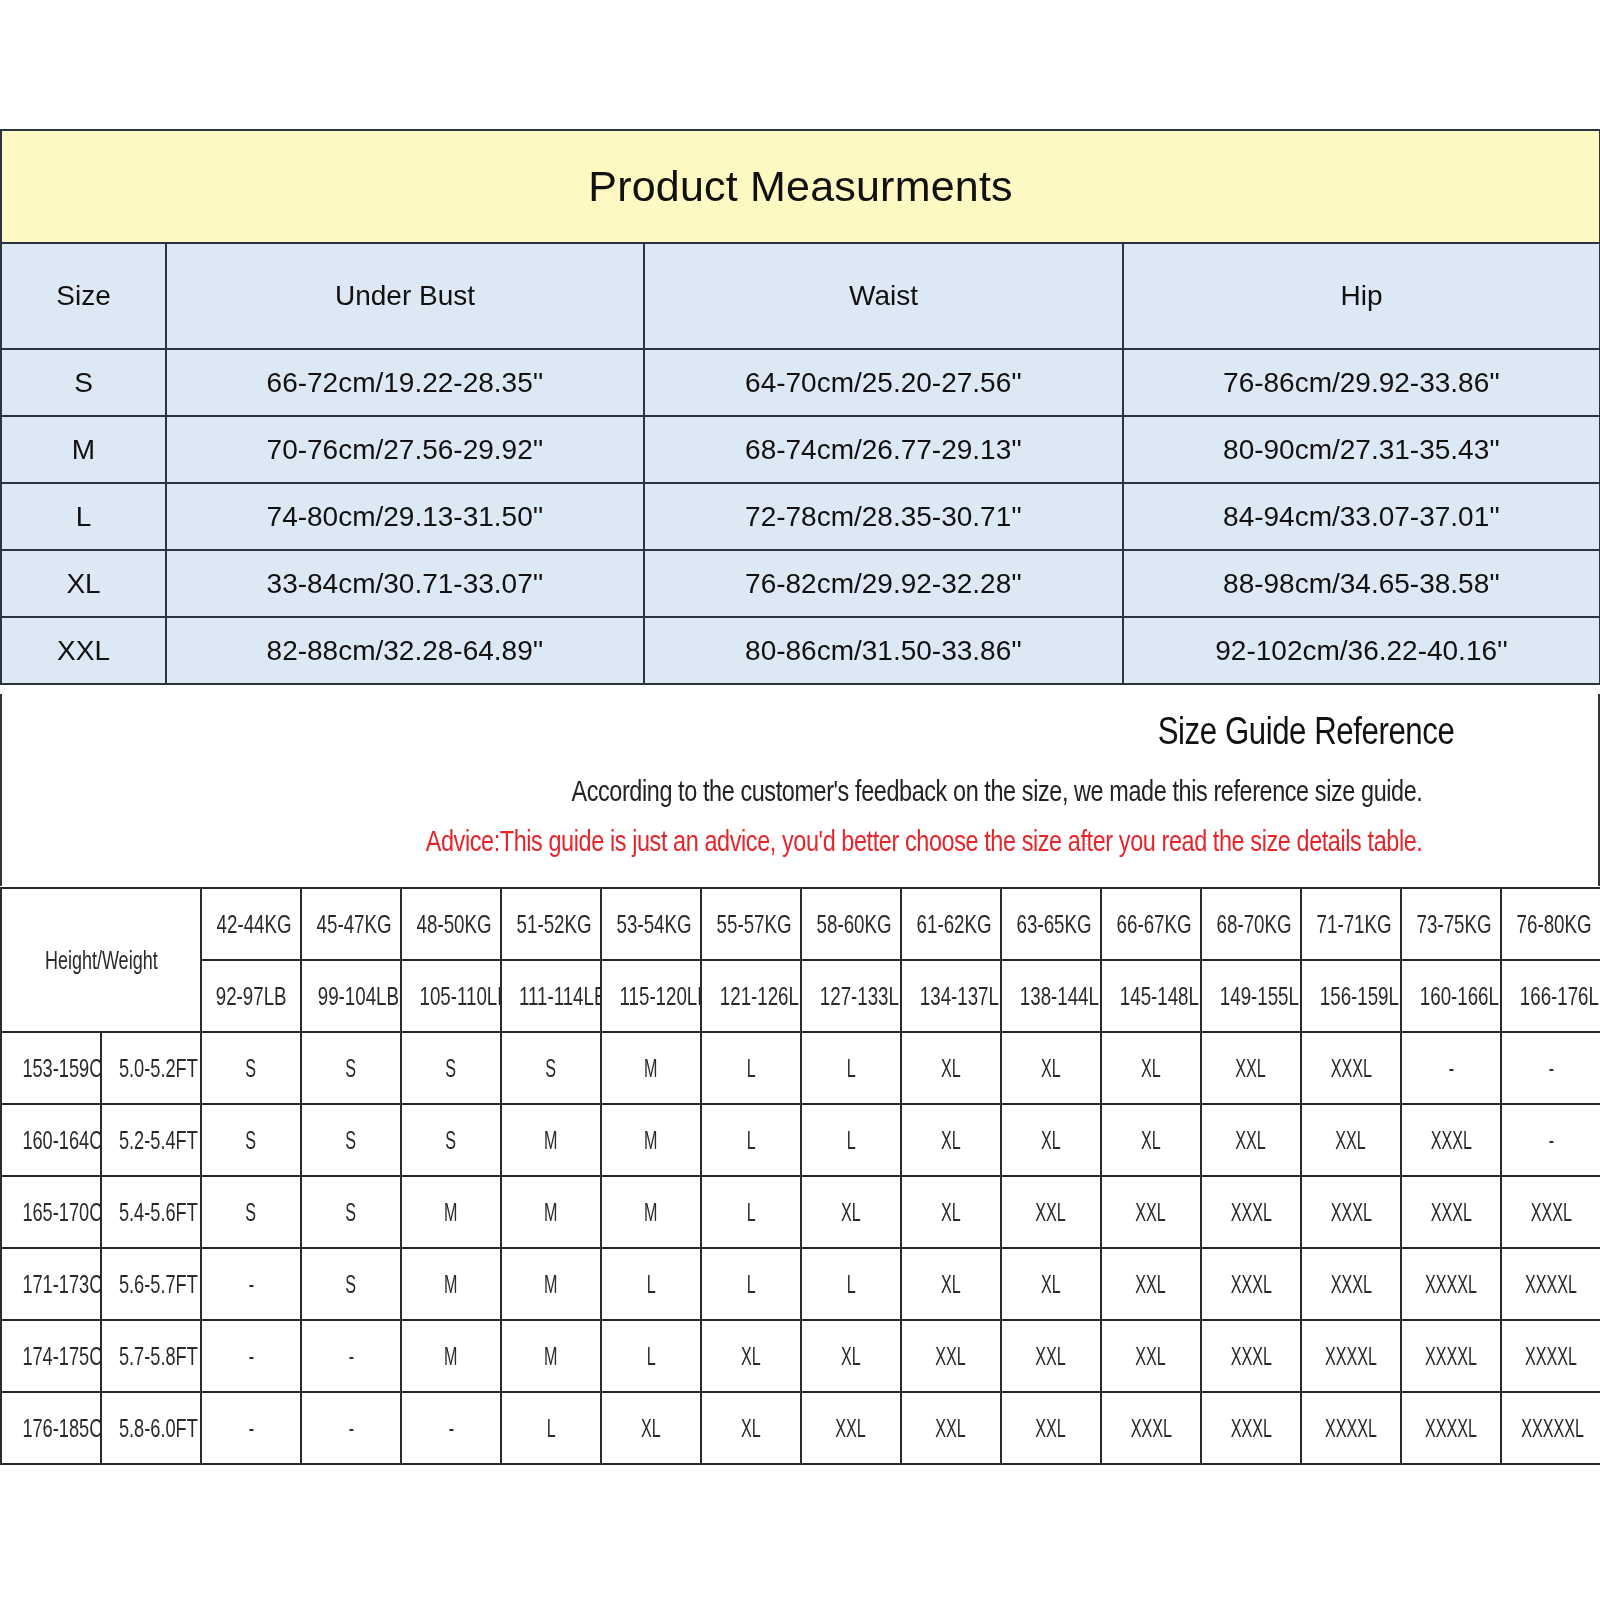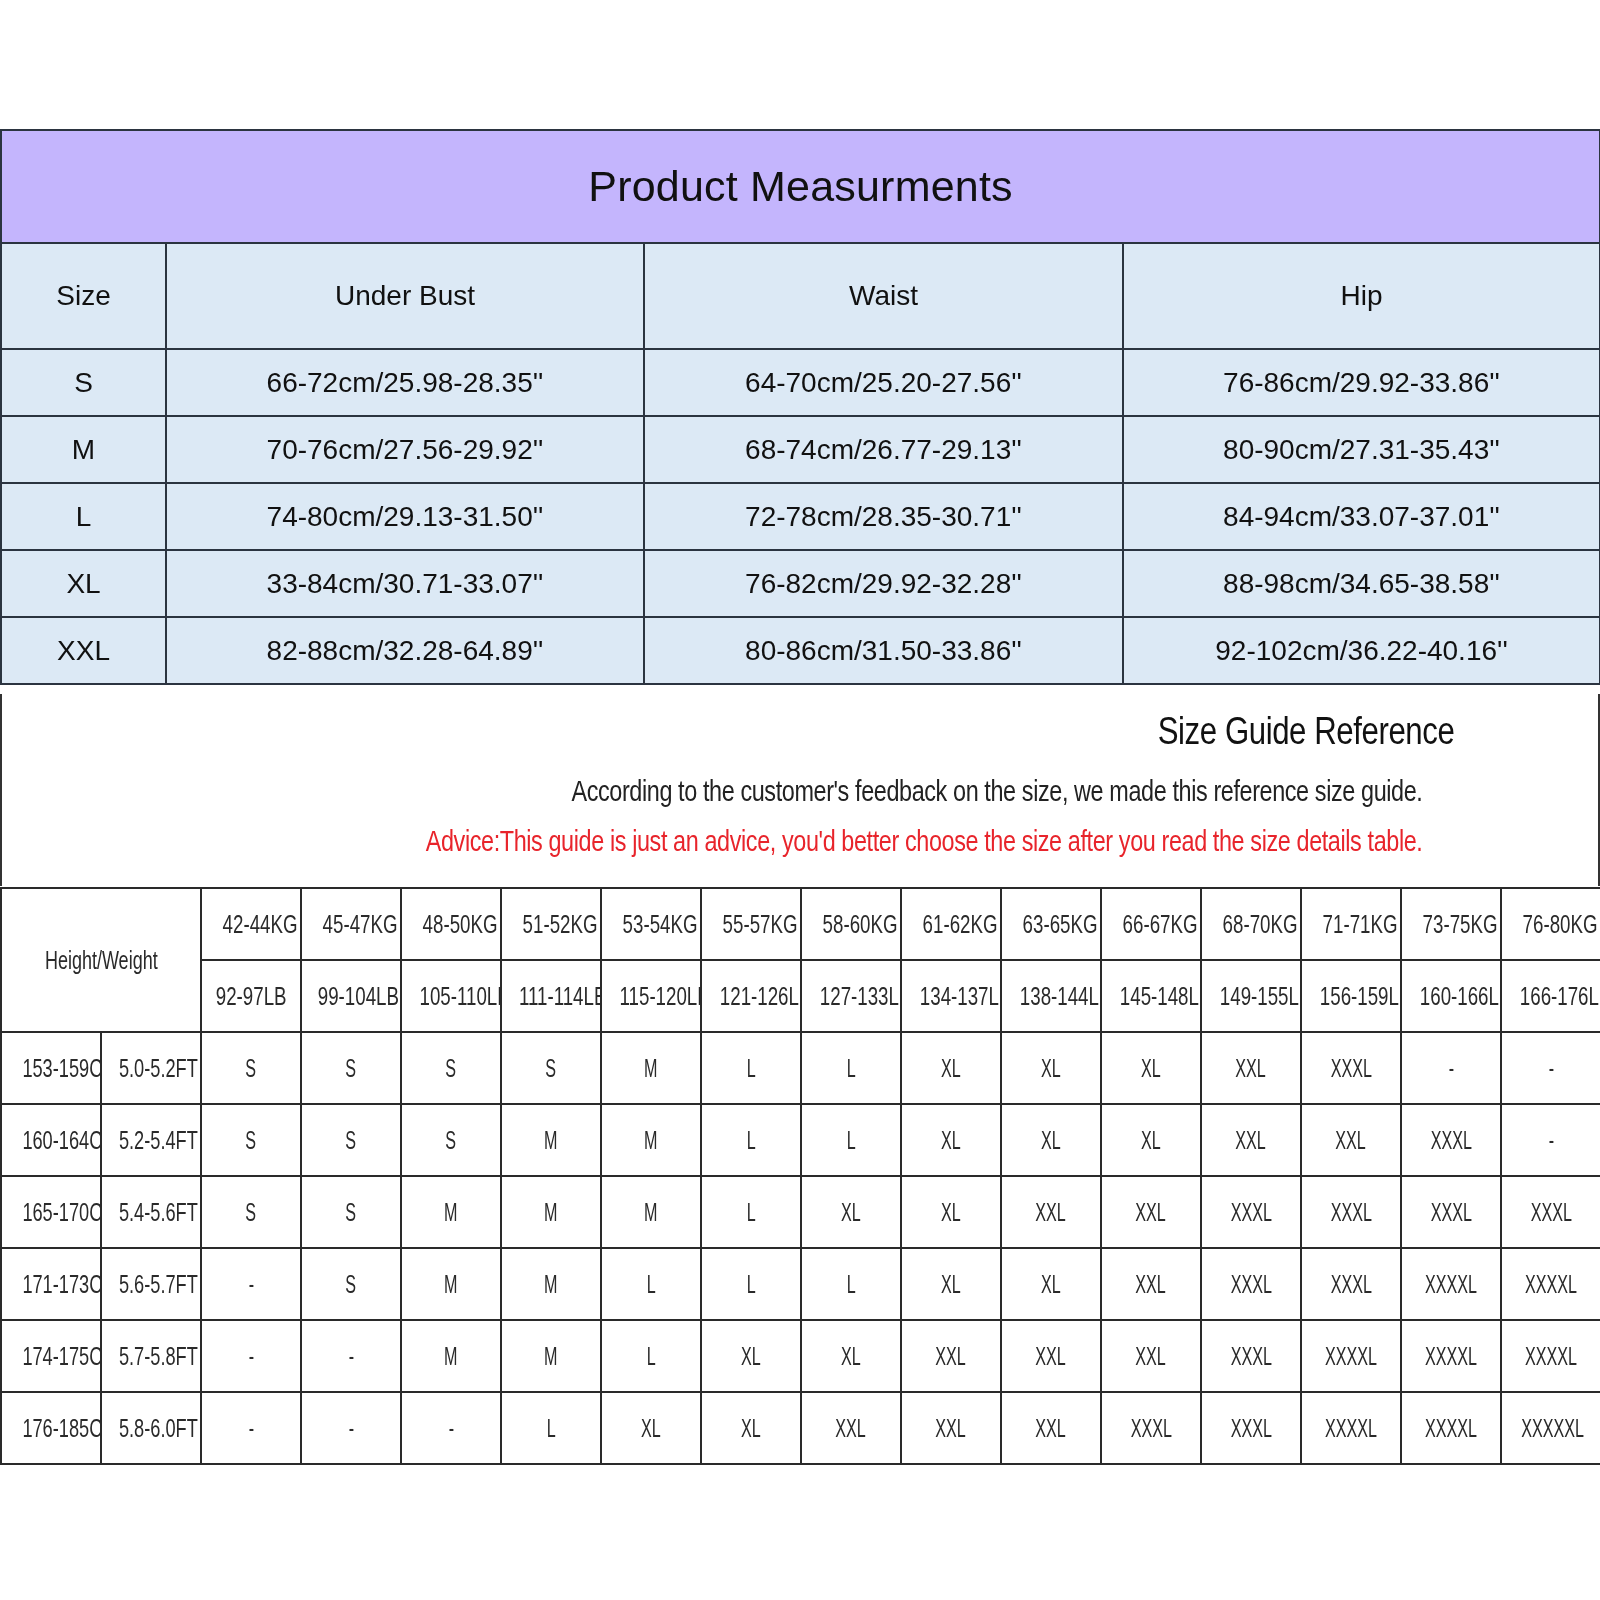--- a/index.html
+++ b/index.html
@@ -8,21 +8,21 @@
   .measure {
     position: absolute; left: 0; top: 129px; width: 1599px;
     border-collapse: collapse; table-layout: fixed;
     font-family: "Liberation Sans", sans-serif; color: #111;
   }
   .measure td {
     border: 2px solid #2b3440; text-align: center; vertical-align: middle;
     background: #dce9f5; font-size: 28px; padding: 0;
   }
   .measure .title-cell {
-    background: #c4b5fd; height: 111px; font-size: 43px; letter-spacing: 0.2px;
+    background: #fef9c3; height: 111px; font-size: 43px; letter-spacing: 0.2px;
   }
   .measure .head-row td { height: 104px; font-size: 28px; }
   .measure .data-row td { height: 65px; font-size: 28px; }
 
   .guide {
     position: absolute; left: 0; top: 694px; width: 1596px; height: 192px;
     border-left: 2px solid #333; border-right: 2px solid #333;
     text-align: right;
     font-family: "Liberation Sans", sans-serif;
   }
@@ -45,21 +45,21 @@
     font-family: "Liberation Sans", sans-serif; color: #2a2a2a;
   }
   .grid td {
     border: 2px solid #2a2a2a; text-align: center; vertical-align: middle;
     padding: 0; background: #fff; overflow: hidden; white-space: nowrap;
   }
   .grid .hw { font-size: 25px; }
   .grid .hw span, .grid .cell span, .grid .kg span, .grid .lb span, .grid .hcm span, .grid .hft span {
     display: inline-block; transform: scaleX(0.72);
   }
-  .grid .kg { height: 70px; font-size: 26px; padding-left: 6px; }
+  .grid .kg { height: 70px; font-size: 26px; }
   .grid .lb { height: 70px; font-size: 26px; text-align: right; }
   .grid .data-row td { height: 70px; font-size: 26px; }
   .grid .hcm, .grid .hft { font-size: 25px; }
   .grid .hcm span, .grid .hft span { transform: scaleX(0.7); }
   .grid .cell span { transform: scaleX(0.62); }
 </style>
 </head>
 <body>
 
 <table class="measure">
@@ -76,21 +76,21 @@
   <tr class="head-row">
     <td>Size</td>
     <td>Under Bust</td>
     <td>Waist</td>
     <td>Hip</td>
   </tr>
   </tbody>
     <tbody id="measure-body">
       <tr class="data-row">
         <td>S</td>
-        <td>66-72cm/25.98-28.35''</td>
+        <td>66-72cm/19.22-28.35''</td>
         <td>64-70cm/25.20-27.56''</td>
         <td>76-86cm/29.92-33.86''</td>
       </tr>
       <tr class="data-row">
         <td>M</td>
         <td>70-76cm/27.56-29.92''</td>
         <td>68-74cm/26.77-29.13''</td>
         <td>80-90cm/27.31-35.43''</td>
       </tr>
       <tr class="data-row">

